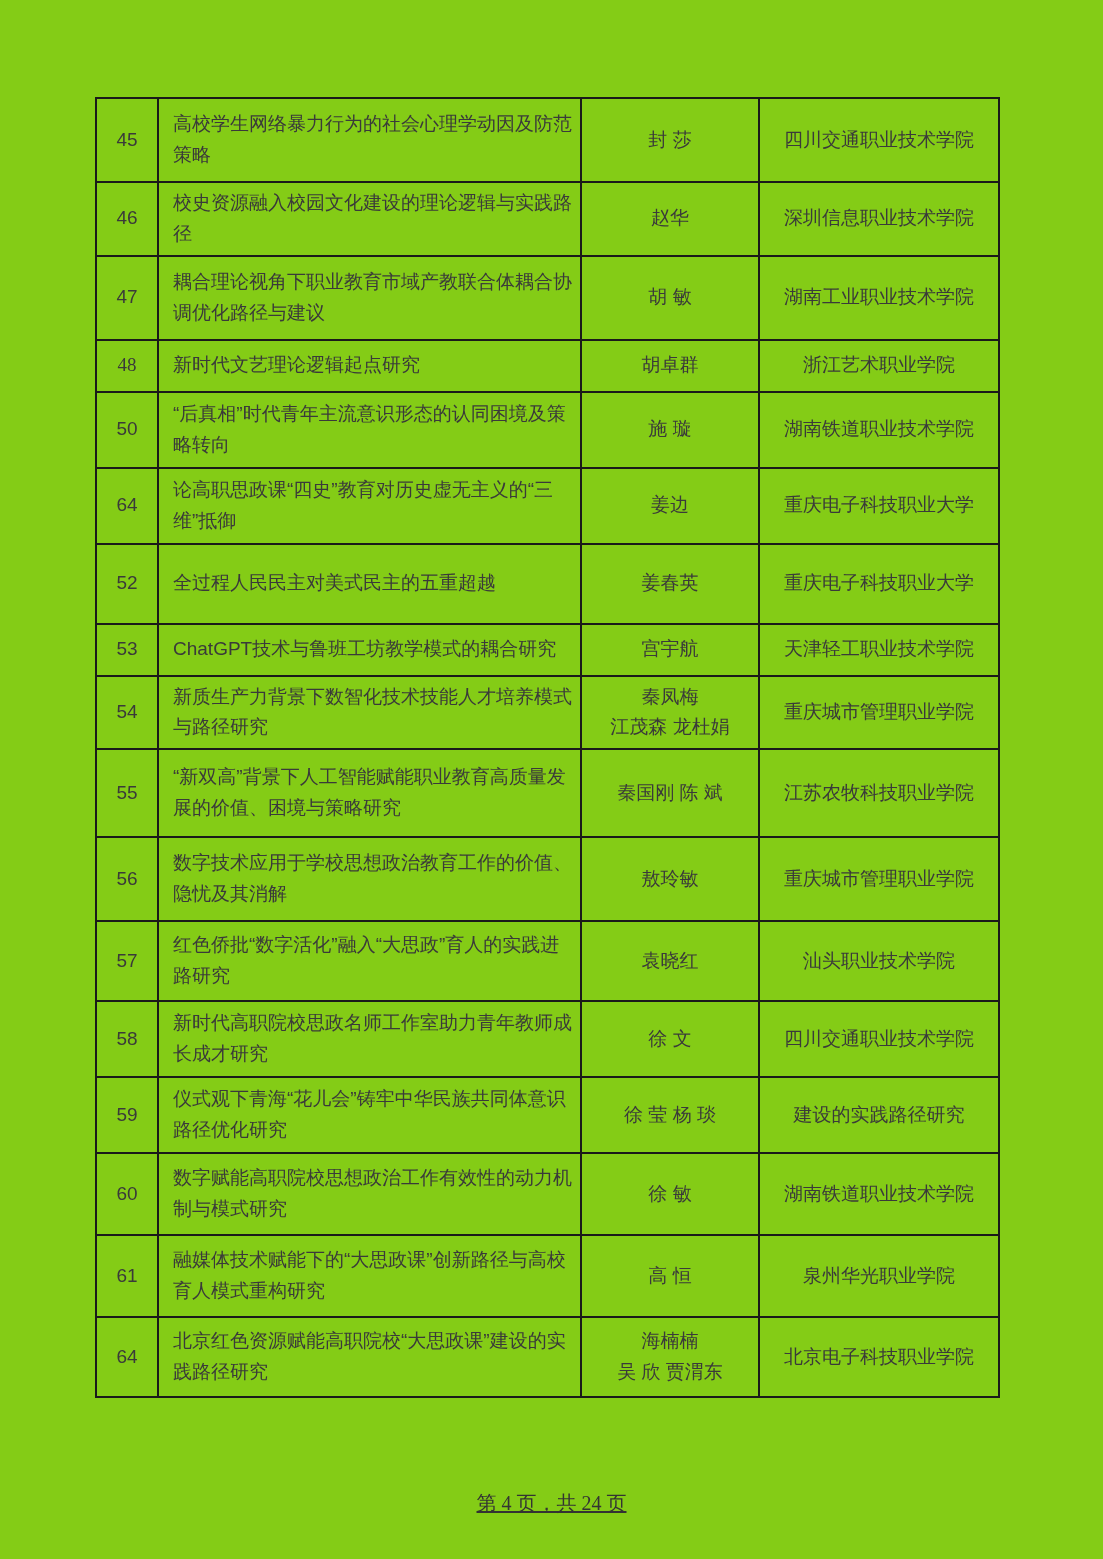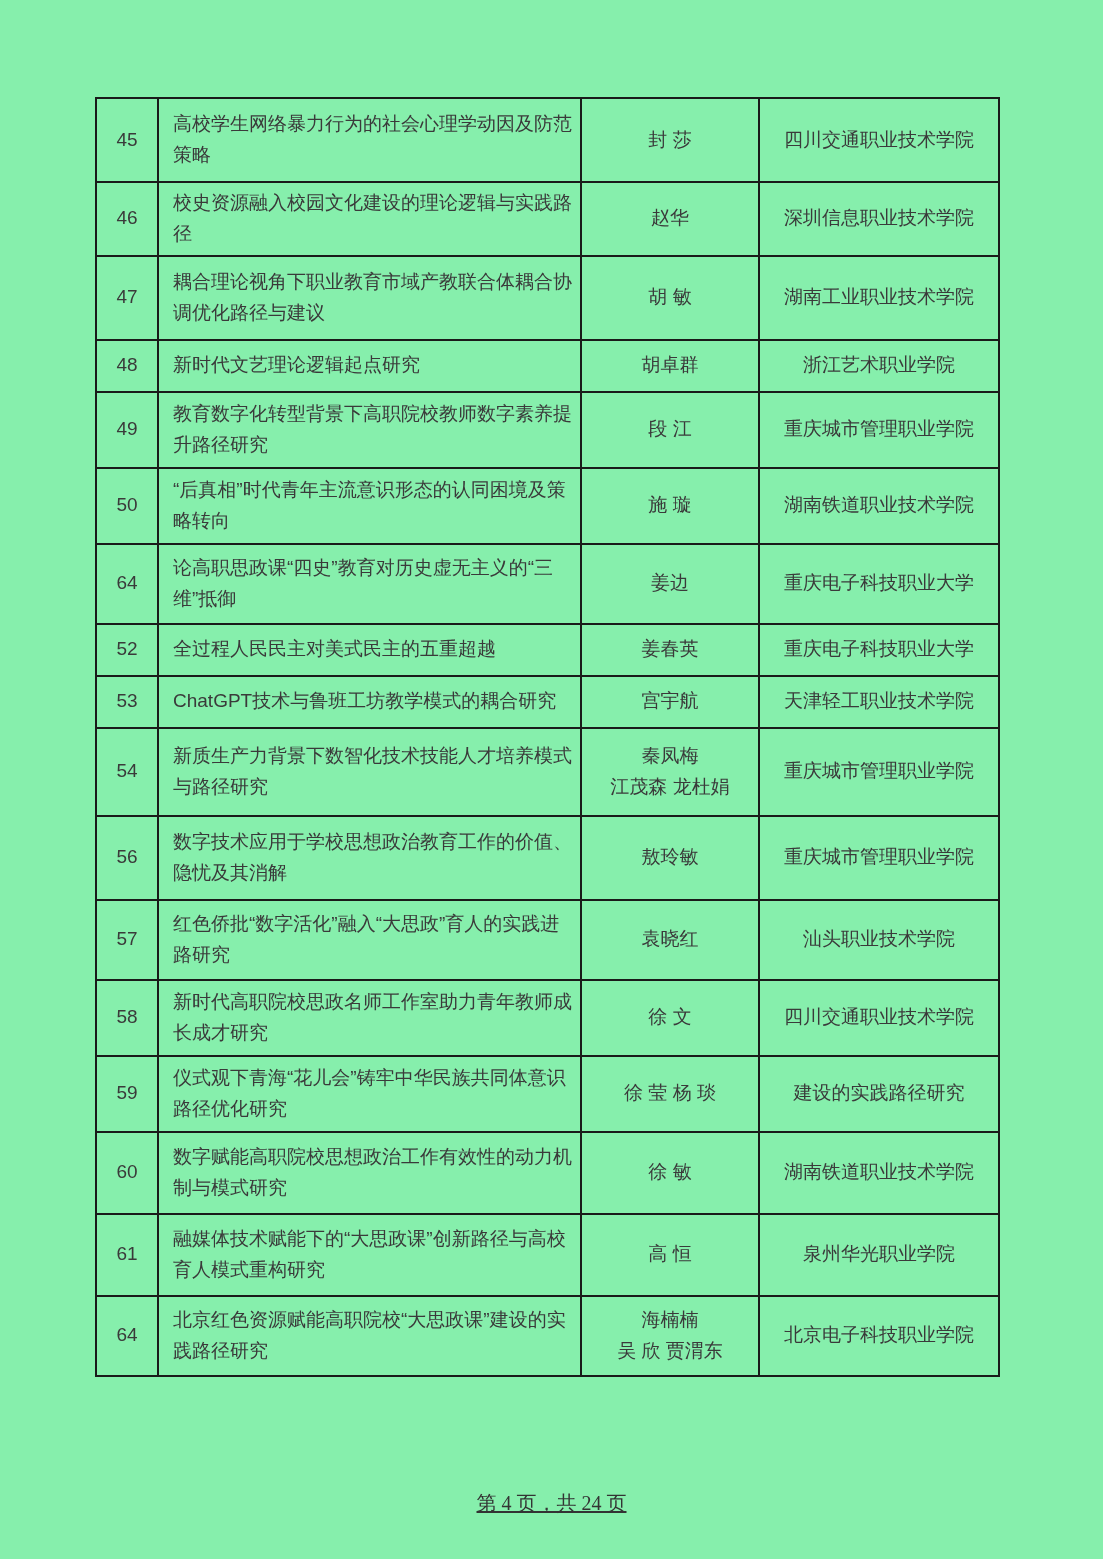--- a/index.html
+++ b/index.html
@@ -1,20 +1,20 @@
 <!DOCTYPE html>
 <html><head>
 <meta charset="utf-8">
 <style>
   html, body { margin: 0; padding: 0; background: #ffffff; }
   .page {
     position: relative;
     width: 1103px;
     height: 1559px;
-    background: #86efac;
+    background: #84cc16;
     font-family: "Liberation Sans", "DejaVu Sans", sans-serif;
     color: #3a3a3a;
     overflow: hidden;
   }
   table.papers {
     position: absolute;
     left: 95px;
     top: 97px;
     width: 903px;
     border-collapse: collapse;
@@ -32,21 +32,21 @@
   col.c-auth { width: 178px; }
   col.c-inst { width: 240px; }
   td.no    { text-align: center; }
   td.title { text-align: left; padding: 5px 4px 5px 14px; }
   td.auth  { text-align: center; white-space: pre-line; padding: 4px 8px; }
   td.inst  { text-align: center; padding: 4px 18px; }
   
   tr:nth-child(1)  td { height: 72px; }
   tr:nth-child(2)  td { height: 56px; }
   tr:nth-child(3)  td { height: 72px; }
-  tr:nth-child(4)  td { height: 40px; }
+  tr:nth-child(4)  td { height: 40px; font-family: Liberation Serif, serif; }
   tr:nth-child(5)  td { height: 64px; }
   tr:nth-child(6)  td { height: 64px; }
   tr:nth-child(7)  td { height: 68px; }
   tr:nth-child(8)  td { height: 40px; }
   tr:nth-child(9)  td { height: 40px; }
   tr:nth-child(10) td { height: 76px; }
   tr:nth-child(11) td { height: 72px; }
   tr:nth-child(12) td { height: 68px; }
   tr:nth-child(13) td { height: 64px; }
   tr:nth-child(14) td { height: 64px; }
@@ -99,26 +99,20 @@
           <td class="auth">胡 敏</td>
           <td class="inst">湖南工业职业技术学院</td>
         </tr>
         <tr>
           <td class="no">48</td>
           <td class="title">新时代文艺理论逻辑起点研究</td>
           <td class="auth">胡卓群</td>
           <td class="inst">浙江艺术职业学院</td>
         </tr>
         <tr>
-          <td class="no">49</td>
-          <td class="title">教育数字化转型背景下高职院校教师数字素养提升路径研究</td>
-          <td class="auth">段 江</td>
-          <td class="inst">重庆城市管理职业学院</td>
-        </tr>
-        <tr>
           <td class="no">50</td>
           <td class="title">“后真相”时代青年主流意识形态的认同困境及策略转向</td>
           <td class="auth">施 璇</td>
           <td class="inst">湖南铁道职业技术学院</td>
         </tr>
         <tr>
           <td class="no">64</td>
           <td class="title">论高职思政课“四史”教育对历史虚无主义的“三维”抵御</td>
           <td class="auth">姜边</td>
           <td class="inst">重庆电子科技职业大学</td>
@@ -134,20 +128,26 @@
           <td class="title">ChatGPT技术与鲁班工坊教学模式的耦合研究</td>
           <td class="auth">宫宇航</td>
           <td class="inst">天津轻工职业技术学院</td>
         </tr>
         <tr>
           <td class="no">54</td>
           <td class="title">新质生产力背景下数智化技术技能人才培养模式与路径研究</td>
           <td class="auth">秦凤梅
 江茂森 龙杜娟</td>
           <td class="inst">重庆城市管理职业学院</td>
+        </tr>
+        <tr>
+          <td class="no">55</td>
+          <td class="title">“新双高”背景下人工智能赋能职业教育高质量发展的价值、困境与策略研究</td>
+          <td class="auth">秦国刚 陈 斌</td>
+          <td class="inst">江苏农牧科技职业学院</td>
         </tr>
         <tr>
           <td class="no">56</td>
           <td class="title">数字技术应用于学校思想政治教育工作的价值、隐忧及其消解</td>
           <td class="auth">敖玲敏</td>
           <td class="inst">重庆城市管理职业学院</td>
         </tr>
         <tr>
           <td class="no">57</td>
           <td class="title">红色侨批“数字活化”融入“大思政”育人的实践进路研究</td>

